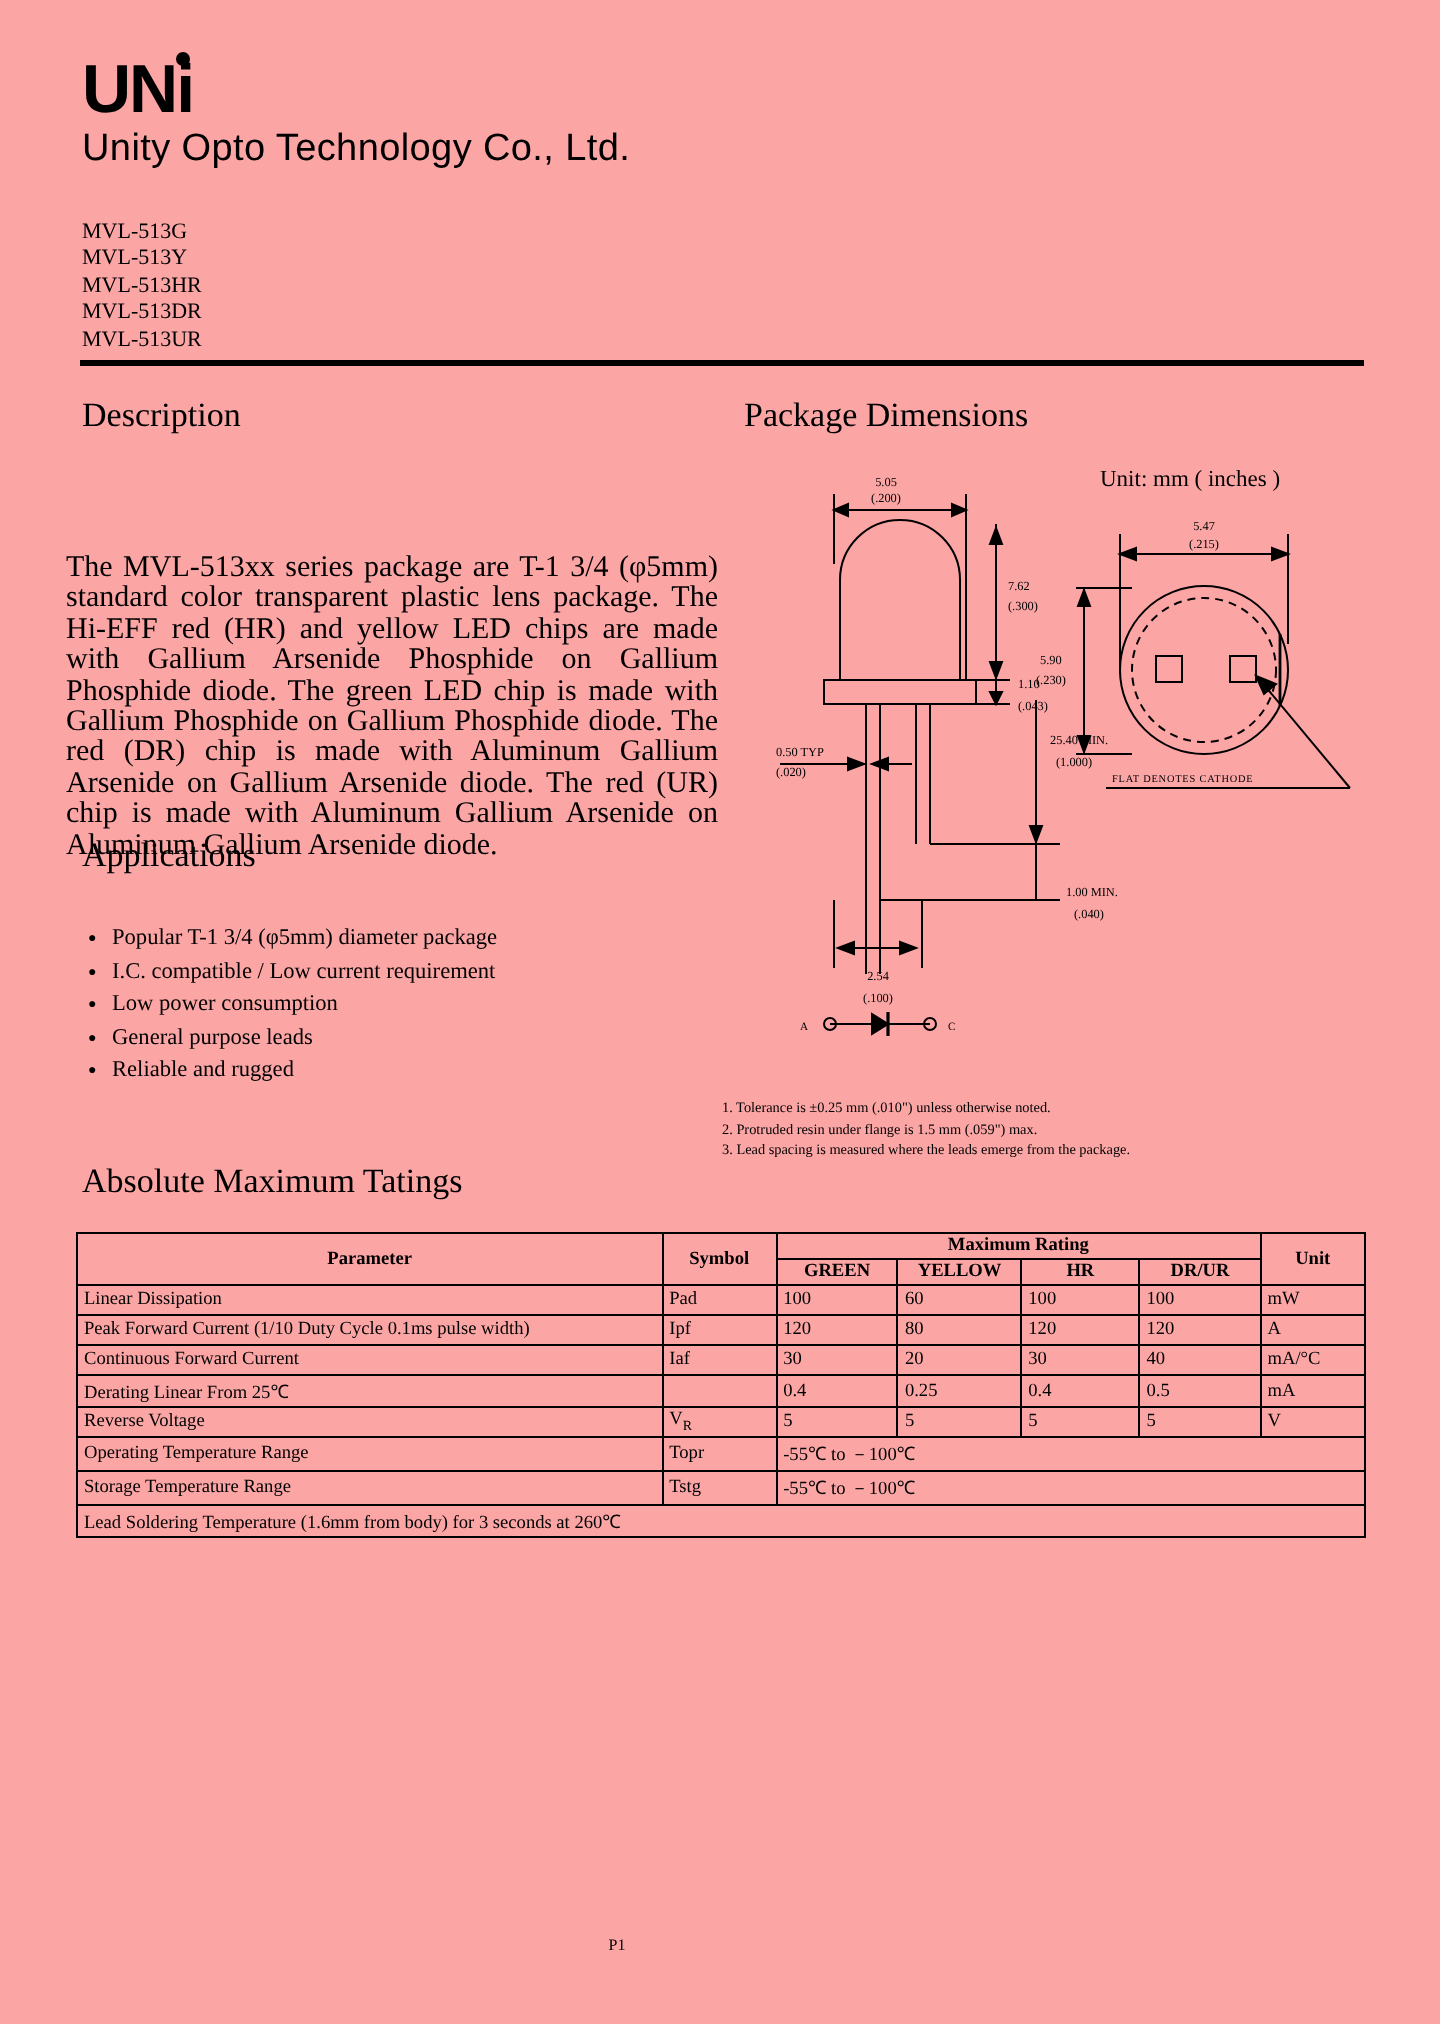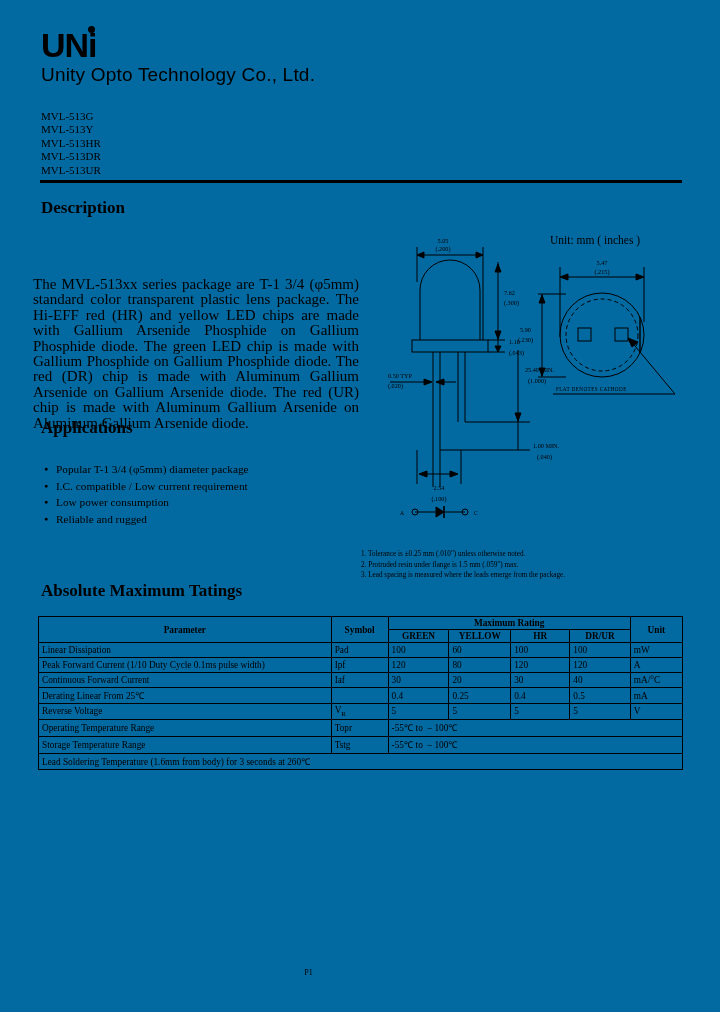--- a/index.html
+++ b/index.html
@@ -6,21 +6,21 @@
   body{
     width:720px;height:1012px;
     font-family:"Liberation Serif", serif;
     color:#000;
     position:relative;
     overflow:hidden;
   }
   .page{
     position:absolute;
     left:0;top:0;width:720px;height:1012px;
-    background:#0369a1;
+    background:#fca5a5;
   }
   
   .logo-block{position:absolute;left:41px;top:28px;}
   .logo-mark{
     font-family:"Liberation Sans", sans-serif;
     font-weight:bold;font-size:34px;line-height:34px;
     letter-spacing:-1px;position:relative;display:inline-block;
   }
   .logo-dot{
     position:absolute;right:2px;top:-2px;
@@ -32,21 +32,21 @@
     letter-spacing:.2px;
   }
   .partlist{position:absolute;left:41px;top:110px;font-size:11px;line-height:13.4px;
             font-family:"Liberation Serif",serif;}
   .rule{position:absolute;left:40px;top:180px;width:642px;height:0;
         border-top:3px solid #000;}
 
   
   h2.sec{
     font-family:"Liberation Serif", serif;
-    font-weight:bold;font-size:17px;margin:0;
+    font-weight:normal;font-size:17px;margin:0;
     position:absolute;
   }
   #h-desc{left:41px;top:198px;}
   #h-apps{left:41px;top:418px;}
   #h-abs{left:41px;top:581px;}
   #h-pkg{left:372px;top:198px;}
 
   
   .desc{
     position:absolute;left:33px;top:234px;width:326px;
@@ -116,23 +116,25 @@
   <div class="rule"></div>
 
   <h2 class="sec" id="h-desc">Description</h2>
   <div class="desc">The MVL-513xx series package are T-1 3/4 (φ5mm) standard color transparent plastic lens package. The Hi-EFF red (HR) and yellow LED chips are made with Gallium Arsenide Phosphide on Gallium Phosphide diode. The green LED chip is made with Gallium Phosphide on Gallium Phosphide diode. The red (DR) chip is made with Aluminum Gallium Arsenide on Gallium Arsenide diode. The red (UR) chip is made with Aluminum Gallium Arsenide on Aluminum Gallium Arsenide diode.</div>
 
   <h2 class="sec" id="h-apps">Applications</h2>
   <ul class="apps">
     <li>Popular  T-1 3/4 (φ5mm) diameter package</li>
     <li>I.C. compatible / Low current requirement</li>
     <li>Low power consumption</li>
+    <li>General purpose leads</li>
     <li>Reliable and rugged</li>
   </ul>
 
+  <h2 class="sec" id="h-pkg">Package Dimensions</h2>
 
   <div class="pkg">
     <div class="unit-label">Unit: mm ( inches )</div>
 
     <svg width="315" height="320" viewBox="0 0 315 320">
       <g stroke="#000" fill="none" stroke-width="1">
 
         <line x1="47" y1="25" x2="47" y2="60"></line>
         <line x1="113" y1="25" x2="113" y2="118"></line>
         <line x1="50" y1="33" x2="110" y2="33"></line>

